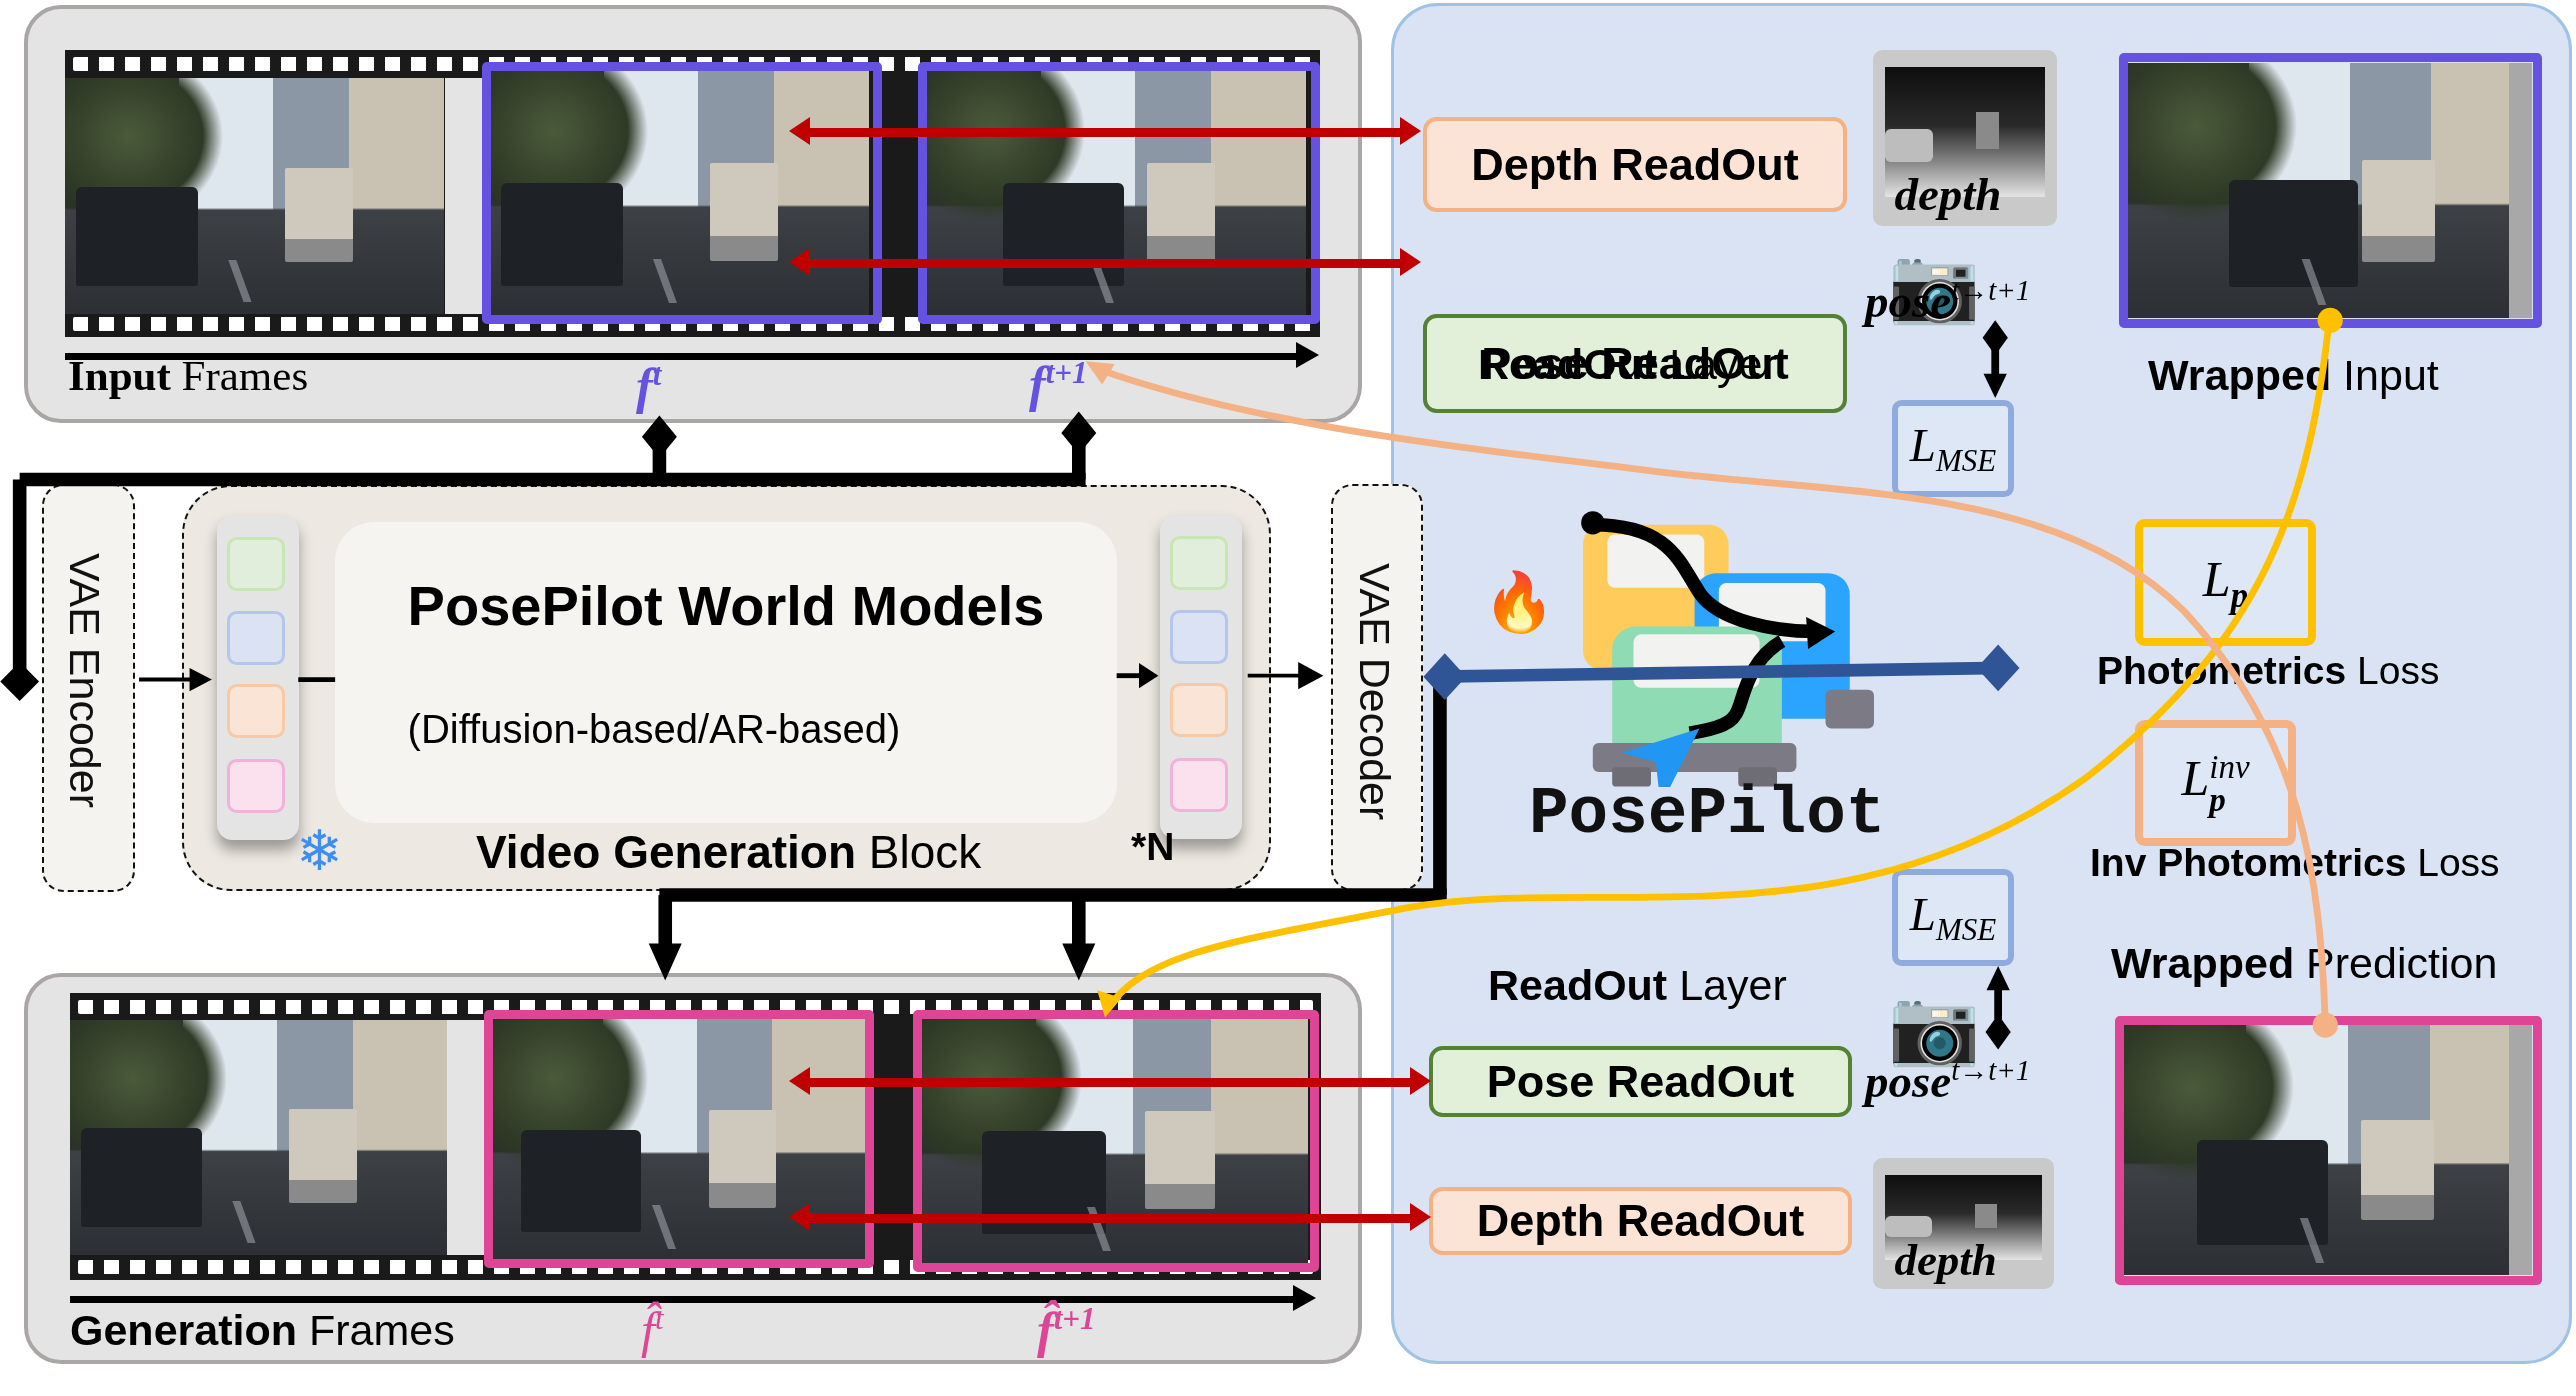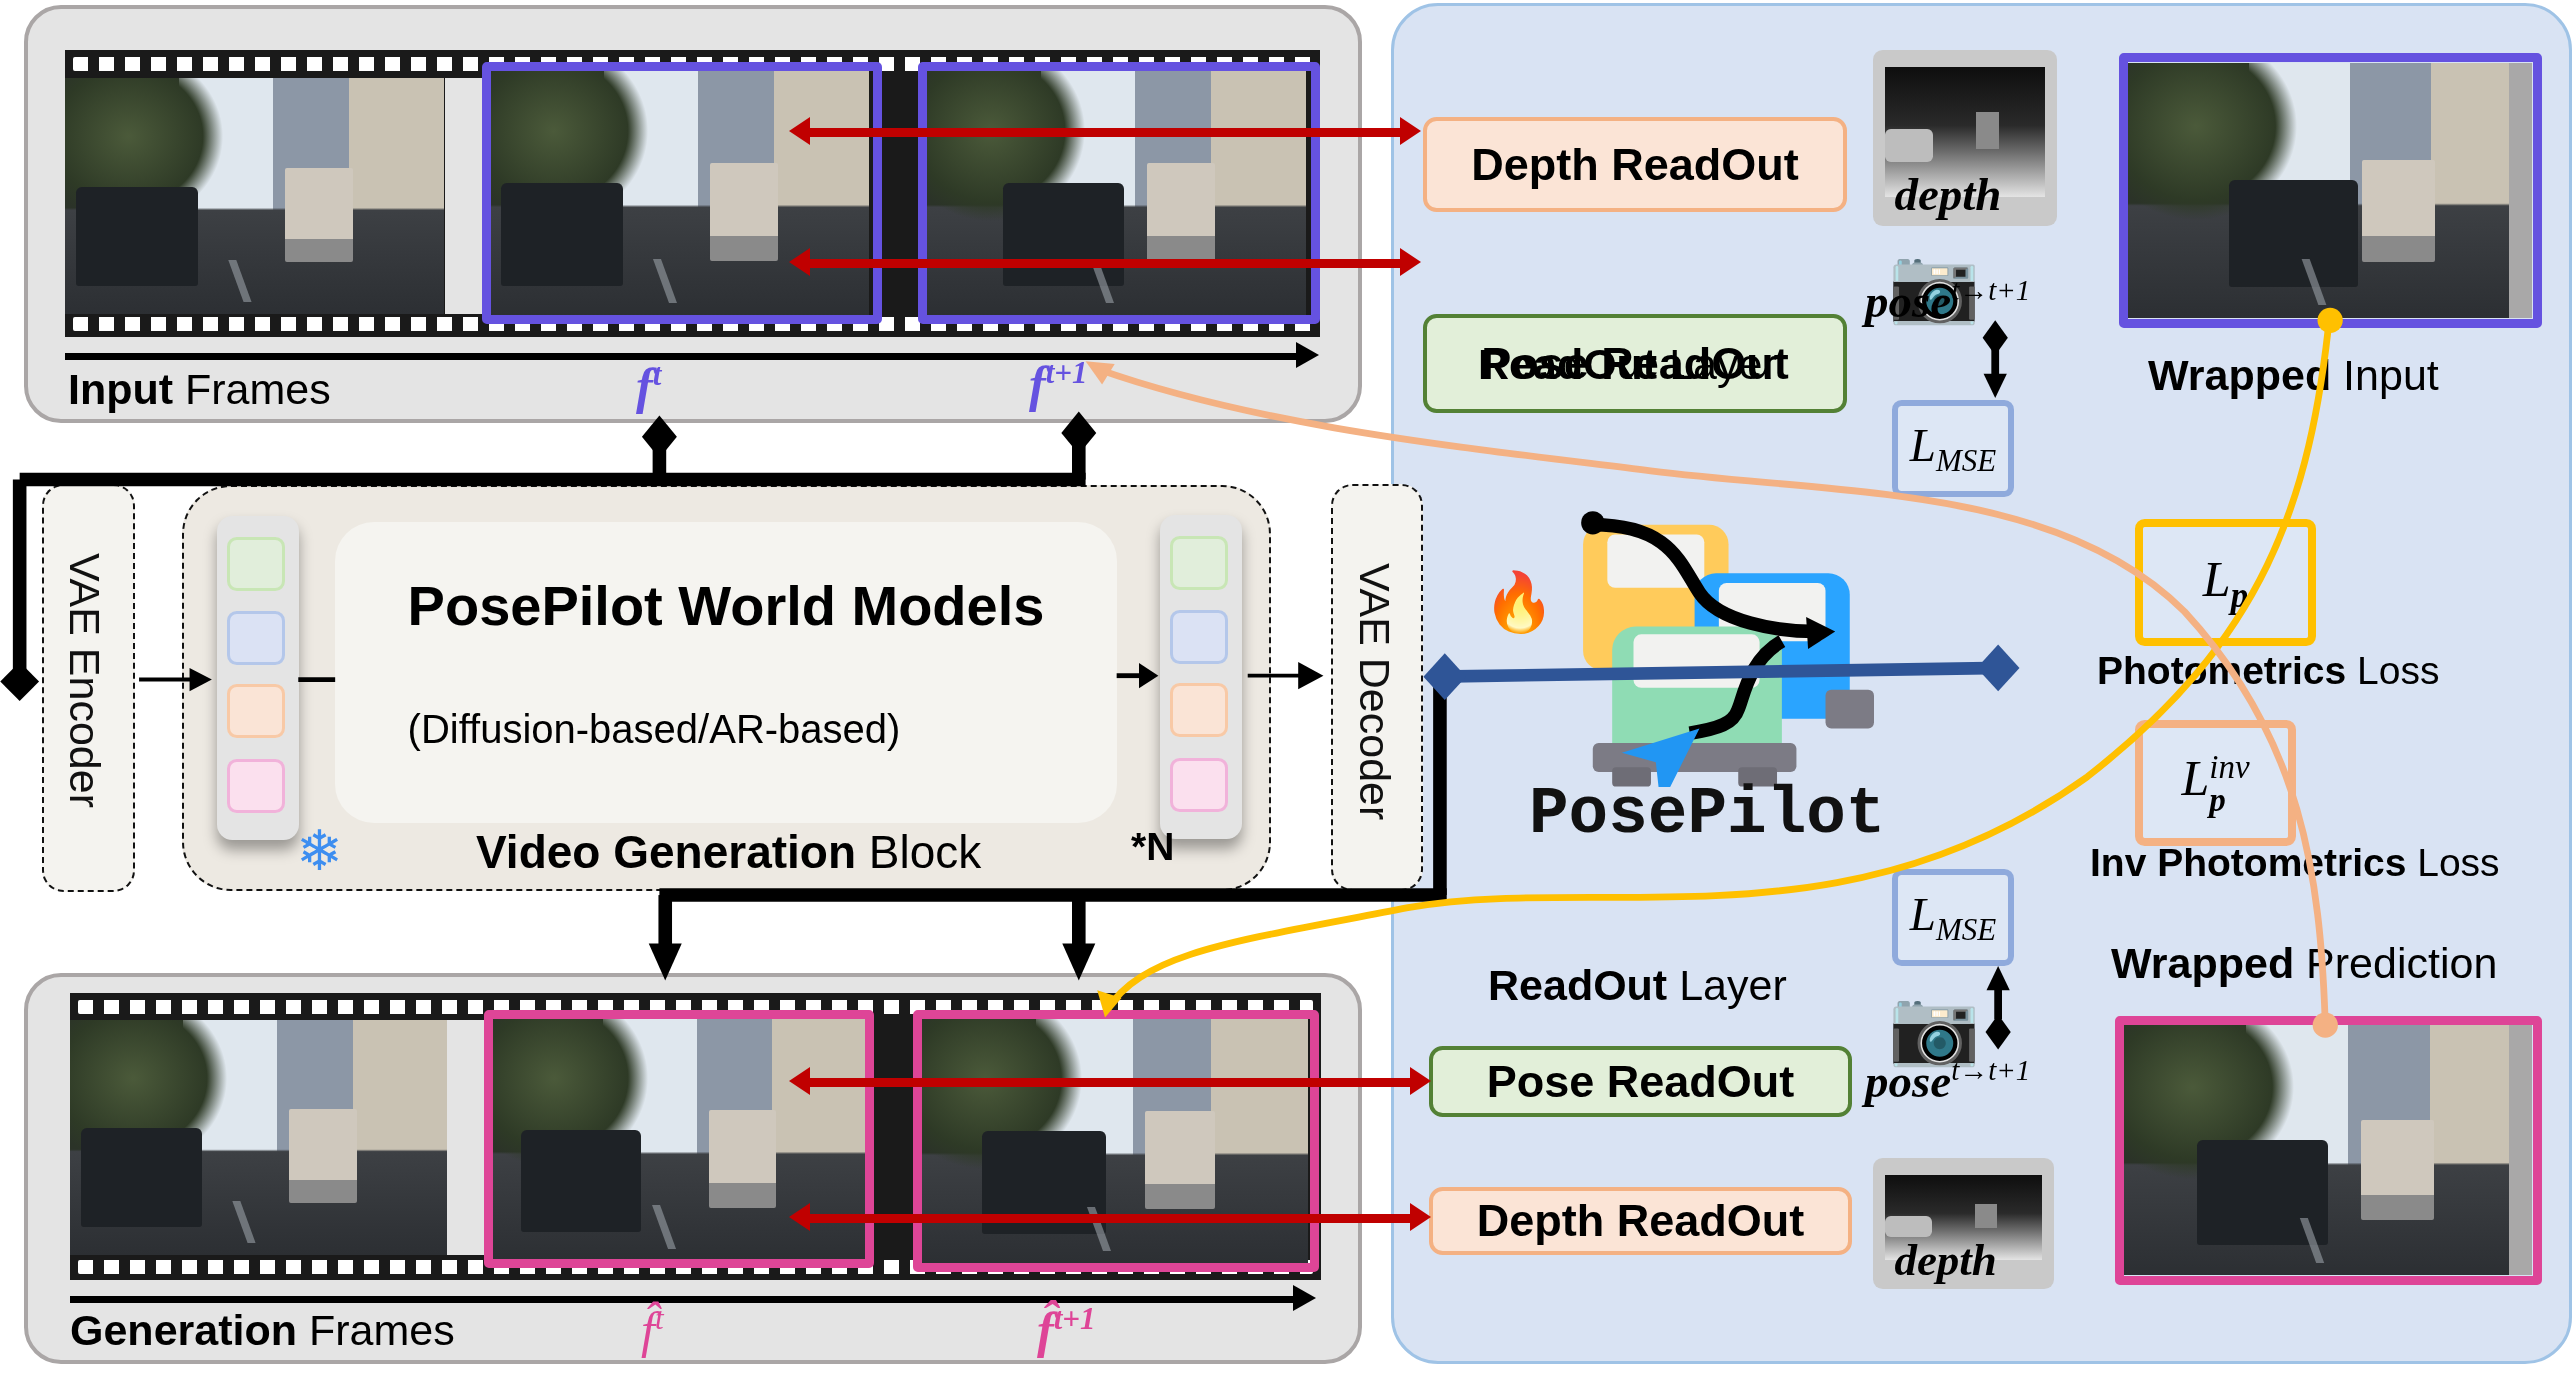--- a/index.html
+++ b/index.html
@@ -77,21 +77,21 @@
   </div>
 <div class="frame-purple" style="left:482px; top:62px; width:400px; height:262px;"></div>
 <div class="photo" style="left:927px; top:70px; width:379px; height:245px;">
     <div class="tree"></div>
     <div class="suv" style="left:20%;"></div>
     <div class="truck"></div>
     <div class="road-line"></div>
   </div>
 <div class="frame-purple" style="left:918px; top:62px; width:402px; height:262px;"></div>
 <div class="timeline" style="left:65px; top:353px; width:1233px;"></div>
-<div class="label-lg" style="left:68px; top:365px;"><b>Input</b><span> Frames</span></div>
+<div class="label-lg" style="left:68px; top:351px;font-family:Liberation Serif, serif;"><b>Input</b><span> Frames</span></div>
 <div class="math" style="left:636px; top:357px; font-size:50px; color:#6552e0; font-weight:700;"><span>f</span><sup style="font-size:31px;">t</sup></div>
 <div class="math" style="left:1029px; top:355px; font-size:50px; color:#6552e0; font-weight:700;"><span>f</span><sup style="font-size:31px;">t+1</sup></div>
 
 <div class="panel-blue" style="left:1391px; top:2.9px; width:1181px; height:1361px;"></div>
 
 <div class="dashbox" style="left:42px; top:484px; width:93px; height:408px;"></div>
 <div class="vertical-text" style="left:60px; top:553px;">VAE Encoder</div>
 
 <div class="block" style="left:182px; top:485px; width:1089px; height:406px;"></div>
 <div class="inner-white" style="left:335px; top:522px; width:782px; height:301px;"></div>

